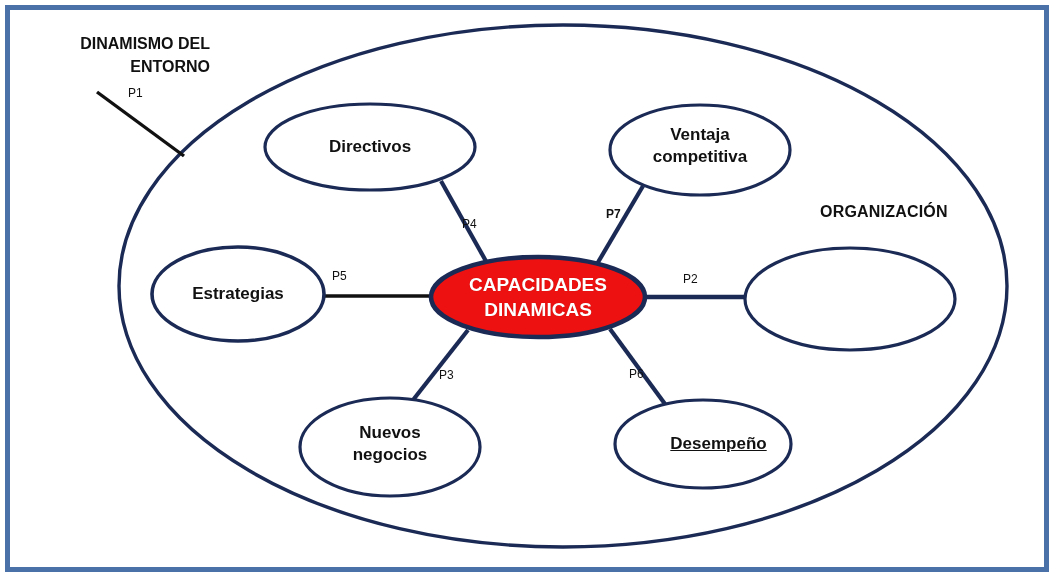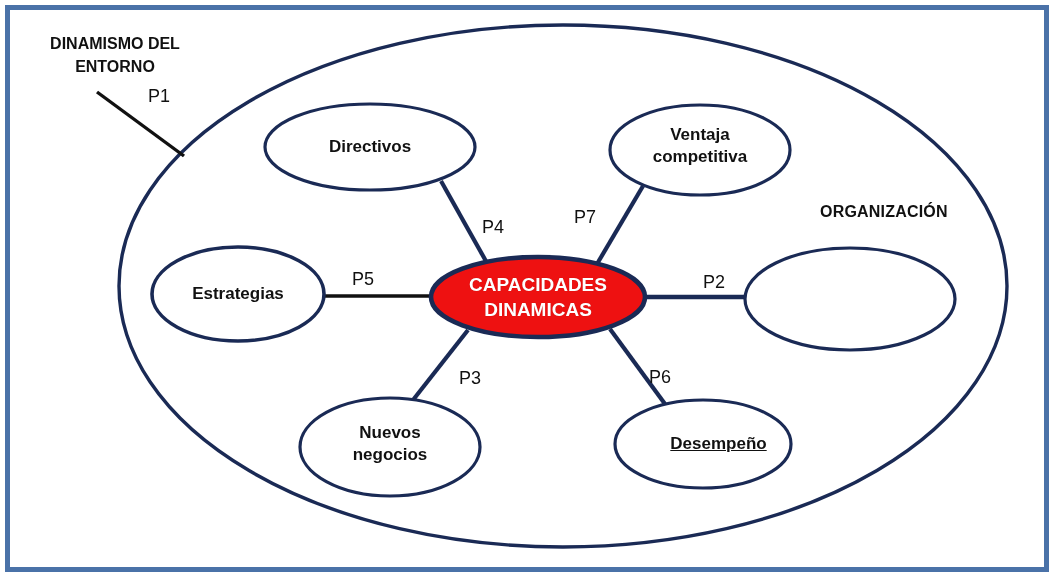--- a/index.html
+++ b/index.html
@@ -39,25 +39,24 @@
     color: #111111;
     line-height: 1.32;
     pointer-events: none;
   }
   .node-label.center-label {
     color: #ffffff;
     text-shadow: 0 0 1px rgba(0,0,0,0.25);
   }
   .edge-label {
     position: absolute;
-    font-size: 18px;
+    font-size: 12px;
     color: #111111;
     font-weight: normal;
     white-space: nowrap;
-    margin-left: 20px;
   }
   .outer-label {
     position: absolute;
     font-weight: bold;
     color: #111111;
     font-size: 16px;
     letter-spacing: 0.2px;
     white-space: nowrap;
     margin-top: 25px;
   }
@@ -104,21 +103,21 @@
 
     <ellipse cx="703" cy="444" rx="88" ry="44" fill="#ffffff" stroke="#1a2a55" stroke-width="3.2"></ellipse>
 
     <ellipse cx="390" cy="447" rx="90" ry="49" fill="#ffffff" stroke="#1a2a55" stroke-width="3.2"></ellipse>
 
     <ellipse cx="238" cy="294" rx="86" ry="47" fill="#ffffff" stroke="#1a2a55" stroke-width="3.6"></ellipse>
 
     <ellipse cx="538" cy="297" rx="107" ry="40" fill="#ee1111" stroke="#1a2a55" stroke-width="4.6"></ellipse>
   </svg>
 
-  <div class="title-label" style="left:20px; top:32px; width:190px; text-align:center;">
+  <div class="title-label" style="left:20px; top:32px; width:190px; text-align:right;">
     <div>DINAMISMO DEL</div>
     <div>ENTORNO</div>
   </div>
 
   <div class="outer-label" style="left:820px; top:178px;">ORGANIZACIÓN</div>
 
   <div class="node-label center-label" style="left:438px; top:272px; width:200px; font-size:19px;">
     <div>CAPACIDADES</div>
     <div>DINAMICAS</div>
   </div>
@@ -145,15 +144,15 @@
   <div class="node-label" style="left:148px; top:283px; width:180px; font-size:17px;">
     <div>Estrategias</div>
   </div>
 
   <div class="edge-label" style="left:128px; top:86px;">P1</div>
   <div class="edge-label" style="left:683px; top:272px;">P2</div>
   <div class="edge-label" style="left:439px; top:368px;">P3</div>
   <div class="edge-label" style="left:462px; top:217px;">P4</div>
   <div class="edge-label" style="left:332px; top:269px;">P5</div>
   <div class="edge-label" style="left:629px; top:367px;">P6</div>
-  <div class="edge-label" style="left:554px; top:207px;">P7</div>
+  <div class="edge-label" style="left:606px; top:207px;font-weight:bold;">P7</div>
 
 </div>
 
 </body></html>

